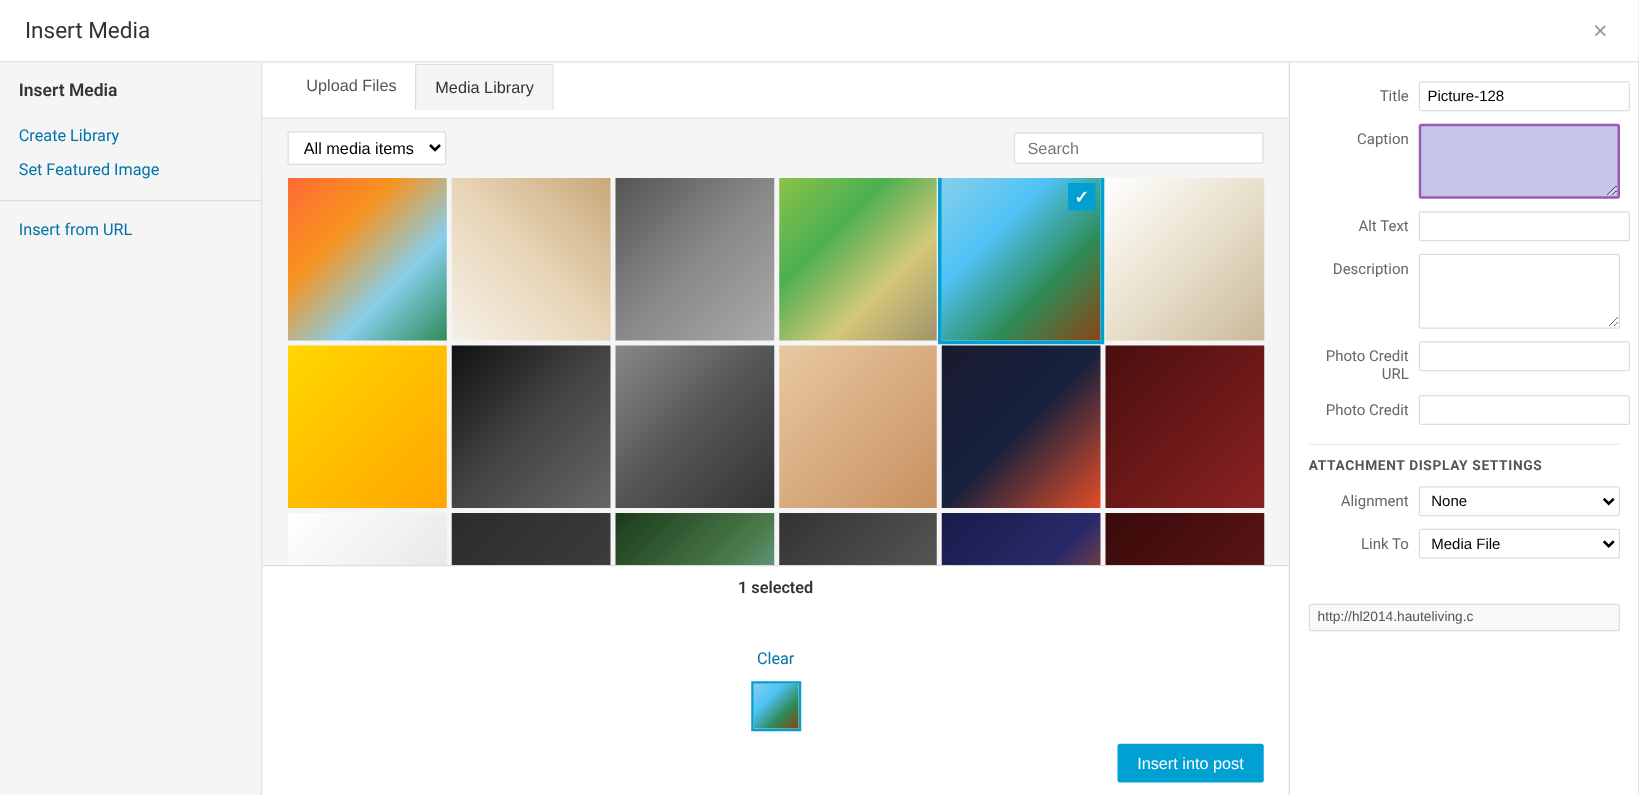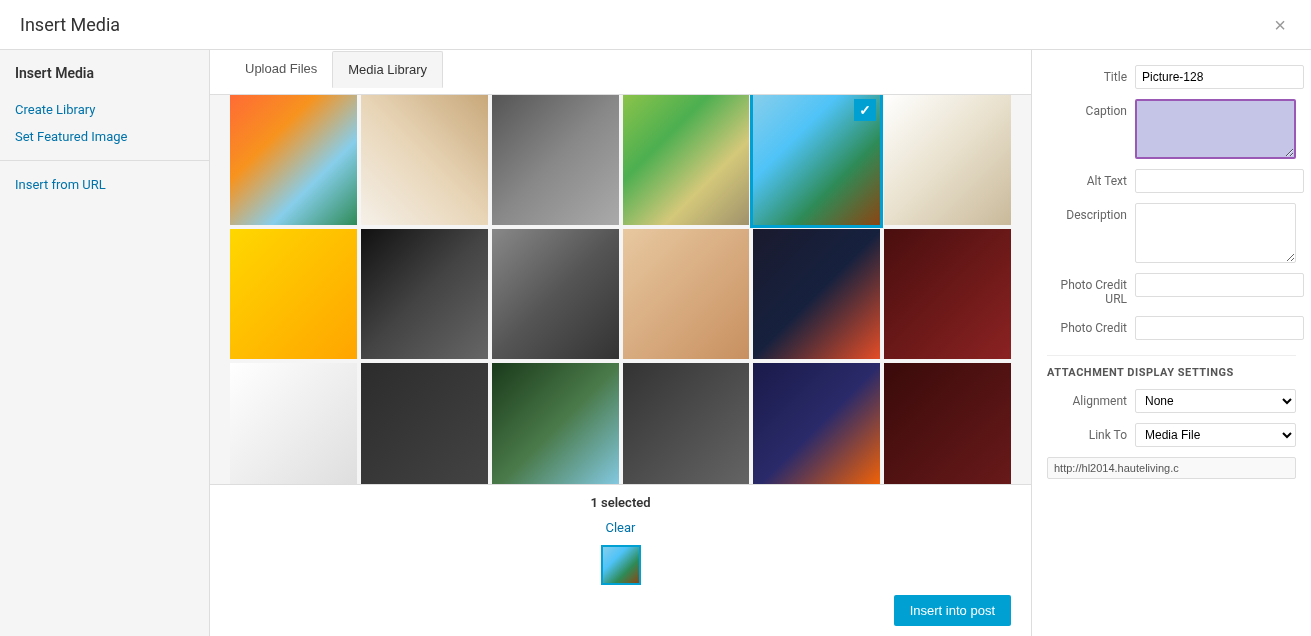--- a/index.html
+++ b/index.html
@@ -155,21 +155,21 @@
       display: flex; align-items: center; gap: 10px;
       min-height: 60px;
       flex-direction: column;
     }
 
     .selected-count {
       font-size: 13px; color: #333; font-weight: 600;
     }
 
     .clear-link {
-      font-size: 13px; color: #0073aa; cursor: pointer; text-decoration: none;
+      font-size: 13px; color: #0073aa; cursor: pointer; text-decoration: none; margin-top: 32px;
     }
 
     .selected-thumb {
       width: 40px; height: 40px; background: #ccc;
       overflow: hidden; border: 2px solid #00a0d2;
     }
 
     .insert-btn {
       margin-left: auto;
       background: #00a0d2;
@@ -217,21 +217,21 @@
       border-top: 1px solid #eee; padding-top: 10px;
     }
 
     .align-select, .link-select {
       flex: 1; border: 1px solid #ddd; padding: 3px 5px; font-size: 12px;
       background: #fff; border-radius: 2px;
     }
 
     .url-input {
       width: 100%; border: 1px solid #ddd; padding: 4px 6px;
-      font-size: 11px; border-radius: 2px; background: #f9f9f9; color: #555;
+      font-size: 11px; border-radius: 2px; background: #f9f9f9; color: #555; margin-top: 26px;
     }
 
     
     .thumb-1 { background: linear-gradient(135deg, #FF6B35, #F7931E, #87CEEB, #2E8B57); }
     .thumb-2 { background: linear-gradient(45deg, #f5f0e8, #e8d5b7, #c8a87a); }
     .thumb-3 { background: linear-gradient(135deg, #555, #888, #aaa); }
     .thumb-4 { background: linear-gradient(135deg, #8BC34A, #4CAF50, #d4c87a, #a0926b); }
     .thumb-5 { background: linear-gradient(135deg, #87CEEB, #4FC3F7, #2E8B57, #8B4513); }
     .thumb-6 { background: linear-gradient(135deg, #fff, #e8e0cc, #c9b99a); }
     .thumb-7 { background: linear-gradient(135deg, #FFD700, #FFA500); }
@@ -274,20 +274,24 @@
         <a class="sidebar-link">Insert from URL</a>
       </div>
 
       <div class="main-content">
 
         <div class="tabs-bar">
           <button class="tab">Upload Files</button>
           <button class="tab active">Media Library</button>
         </div>
 
+        <div class="toolbar">
+          <select class="filter-select"><option>All media items</option><option>Images</option><option>Audio</option><option>Video</option></select>
+          <input type="text" class="search-input" placeholder="Search" style="">
+        </div>
 
         <div class="grid-area">
           <div class="media-grid" id="media-grid">
           <div class="media-thumb thumb-1" style="height: 130px;"></div>
               <div class="media-thumb thumb-2" style="height: 130px;"></div>
               <div class="media-thumb thumb-3" style="height: 130px;"></div>
               <div class="media-thumb thumb-4" style="height: 130px;"></div>
               <div class="media-thumb selected thumb-5" style="height: 130px;">
                 <div class="check">✓</div>
               </div>

